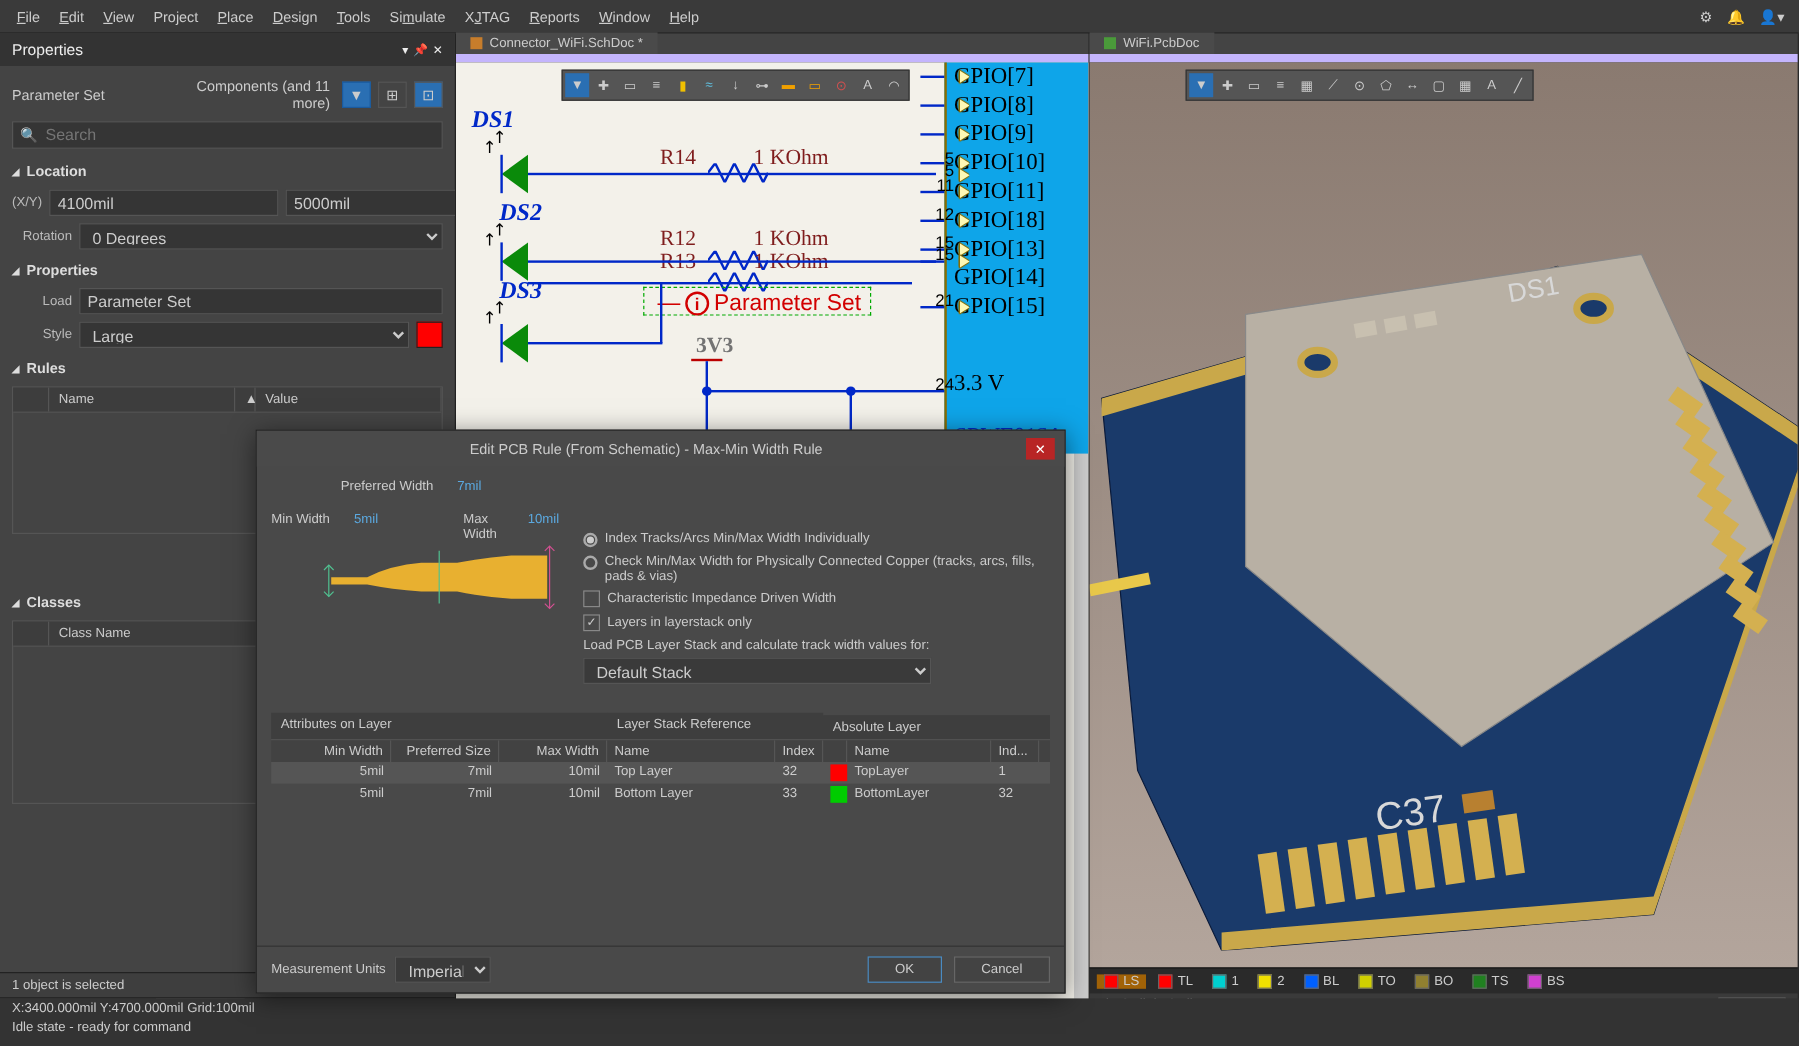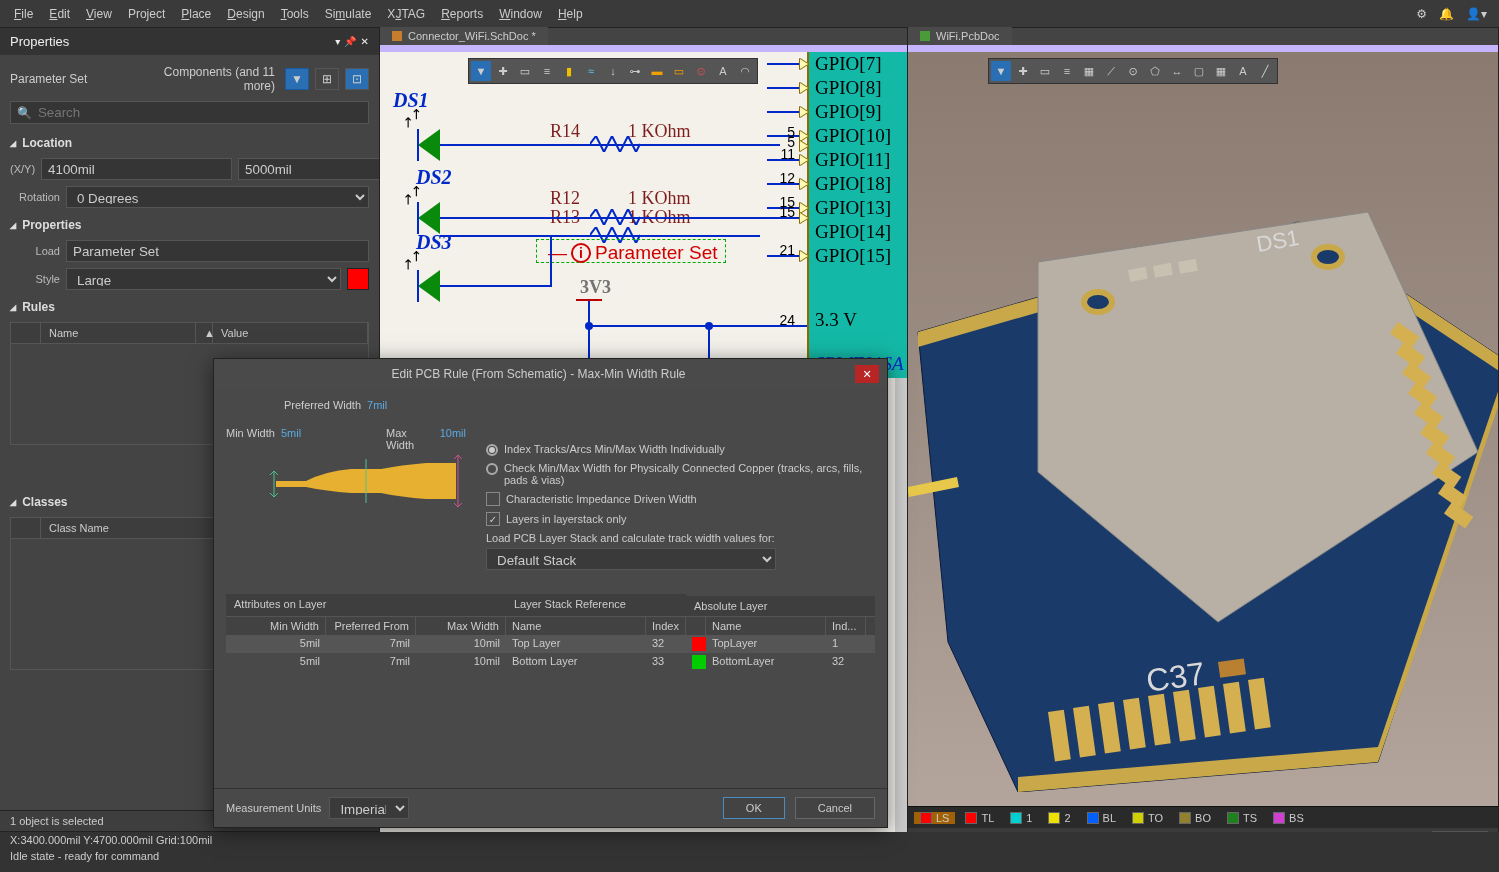--- a/index.html
+++ b/index.html
@@ -56,21 +56,21 @@
 .doc-canvas { flex: 1; background: #f3f1ea; position: relative; overflow: hidden; }
 .doc-canvas.pcb3d { background: linear-gradient(#8a7a70, #b3a59c); }
 
 
 .sch-toolbar { position: absolute; top: 6px; left: 88px; background: #555; border: 1px solid #333; display: flex; padding: 2px; gap: 2px; z-index: 5; }
 .sch-tool { width: 20px; height: 20px; display: flex; align-items: center; justify-content: center; cursor: pointer; color: #ccc; font-size: 11px; }
 .sch-tool.filter { background: #2a6fb3; }
 .sch-label { position: absolute; font-family: 'Times New Roman', serif; }
 .sch-ds { color: #0028c8; font-size: 20px; font-style: italic; font-weight: bold; }
 .sch-r { color: #7f1d1d; font-size: 18px; }
-.gpio-block { position: absolute; right: 0; top: -2px; width: 100px; background: #14b8a6; border-left: 2px solid #8a6d00; padding: 2px 0; z-index: 3; }
+.gpio-block { position: absolute; right: 0; top: -2px; width: 120px; background: #0ea5e9; border-left: 2px solid #8a6d00; padding: 2px 0; z-index: 3; }
 .gpio-row { font-family: 'Times New Roman', serif; font-size: 19px; color: #000; padding: 1px 6px; }
 .sch-wire { position: absolute; background: #0028c8; z-index: 1; }
 .sch-wire.h { height: 2px; }
 .sch-wire.v { width: 2px; }
 .param-set-badge { position: absolute; color: #d20000; font-family: 'Times New Roman', serif; font-size: 19px; display: flex; align-items: center; gap: 4px; }
 .param-set-circle { width: 20px; height: 20px; border: 2px solid #d20000; border-radius: 50%; display: flex; align-items: center; justify-content: center; font-size: 14px; font-weight: bold; }
 .sch-dotted-box { position: absolute; border: 1px dashed #0a0; }
 .diode-green { position: absolute; width: 0; height: 0; border-top: 16px solid transparent; border-bottom: 16px solid transparent; border-right: 22px solid #0a8a0a; }
 .diode-bar { position: absolute; width: 2px; height: 32px; background: #0028c8; }
 .pintri { position: absolute; width: 0; height: 0; border-top: 5px solid transparent; border-bottom: 5px solid transparent; border-left: 8px solid #fdf8b5; z-index:4; filter: drop-shadow(-1px 0 0 #8a6d00) drop-shadow(0 1px 0 #8a6d00) drop-shadow(0 -1px 0 #8a6d00); }
@@ -94,21 +94,21 @@
 .status-line2 { padding: 2px 10px; font-size: 11px; }
 
 
 .dialog { position: absolute; left: 213px; top: 358px; width: 675px; height: 470px; background: #494949; border: 1px solid #222; box-shadow: 0 4px 20px rgba(0,0,0,0.5); display: flex; flex-direction: column; z-index: 100; }
 .dialog-title { background: #4a4a4a; padding: 6px 8px; display: flex; align-items: center; font-size: 12px; }
 .dialog-title-text { flex: 1; text-align: center; }
 .dialog-close { background: #b82525; color: #fff; width: 24px; height: 18px; display: flex; align-items: center; justify-content: center; cursor: pointer; font-size: 11px; }
 .dialog-body { flex: 1; padding: 10px 12px; display: flex; flex-direction: column; }
 .width-diagram-area { display: flex; gap: 20px; margin-bottom: 14px; }
 .width-diagram { width: 240px; position: relative; }
-.width-label { position: absolute; font-size: 11px; display: flex; gap: 6px; }
+.width-label { position: absolute; font-size: 11px; display: flex; gap: 20px; }
 .width-label .val { color: #5ba9e0; }
 .width-options { flex: 1; font-size: 11px; }
 .radio-row { display: flex; align-items: flex-start; gap: 6px; margin-bottom: 6px; }
 .radio-circle { width: 12px; height: 12px; border: 2px solid #aaa; border-radius: 50%; flex-shrink: 0; margin-top: 1px; display:flex; align-items:center; justify-content:center; }
 .radio-circle.checked::after { content: ""; width: 6px; height: 6px; background: #ccc; border-radius: 50%; }
 .check-row { display: flex; align-items: center; gap: 6px; margin-bottom: 6px; }
 .check-box { width: 14px; height: 14px; border: 1px solid #888; display: flex; align-items: center; justify-content: center; font-size: 10px; }
 .dialog-section-label { font-size: 11px; margin: 6px 0 4px; }
 .dialog-select { background: #3a3a3a; border: 1px solid #555; color: #ccc; padding: 3px 6px; height: 22px; width: 290px; }
 .attr-header { background: #3e3e3e; padding: 4px 8px; font-size: 11px; margin-top: 10px; }
@@ -537,21 +537,21 @@
     </div>
 
     <div style="display:flex;">
       <div class="attr-header" style="flex:0 0 280px;">Attributes on Layer</div>
       <div class="attr-header" style="flex:0 0 180px;">Layer Stack Reference</div>
       <div class="attr-header" style="flex:1;margin-top:12px;">Absolute Layer</div>
     </div>
     <div class="attr-table">
       <div class="attr-thead">
         <div class="col-minw">Min Width</div>
-        <div class="col-pref">Preferred From</div>
+        <div class="col-pref">Preferred Size</div>
         <div class="col-maxw">Max Width</div>
         <div class="col-lname">Name</div>
         <div class="col-idx">Index</div>
         <div class="col-sw"></div>
         <div class="col-alname">Name</div>
         <div class="col-alidx">Ind...</div>
       </div>
       <div class="attr-trow selected">
         <div class="col-minw">5mil</div>
         <div class="col-pref">7mil</div>

